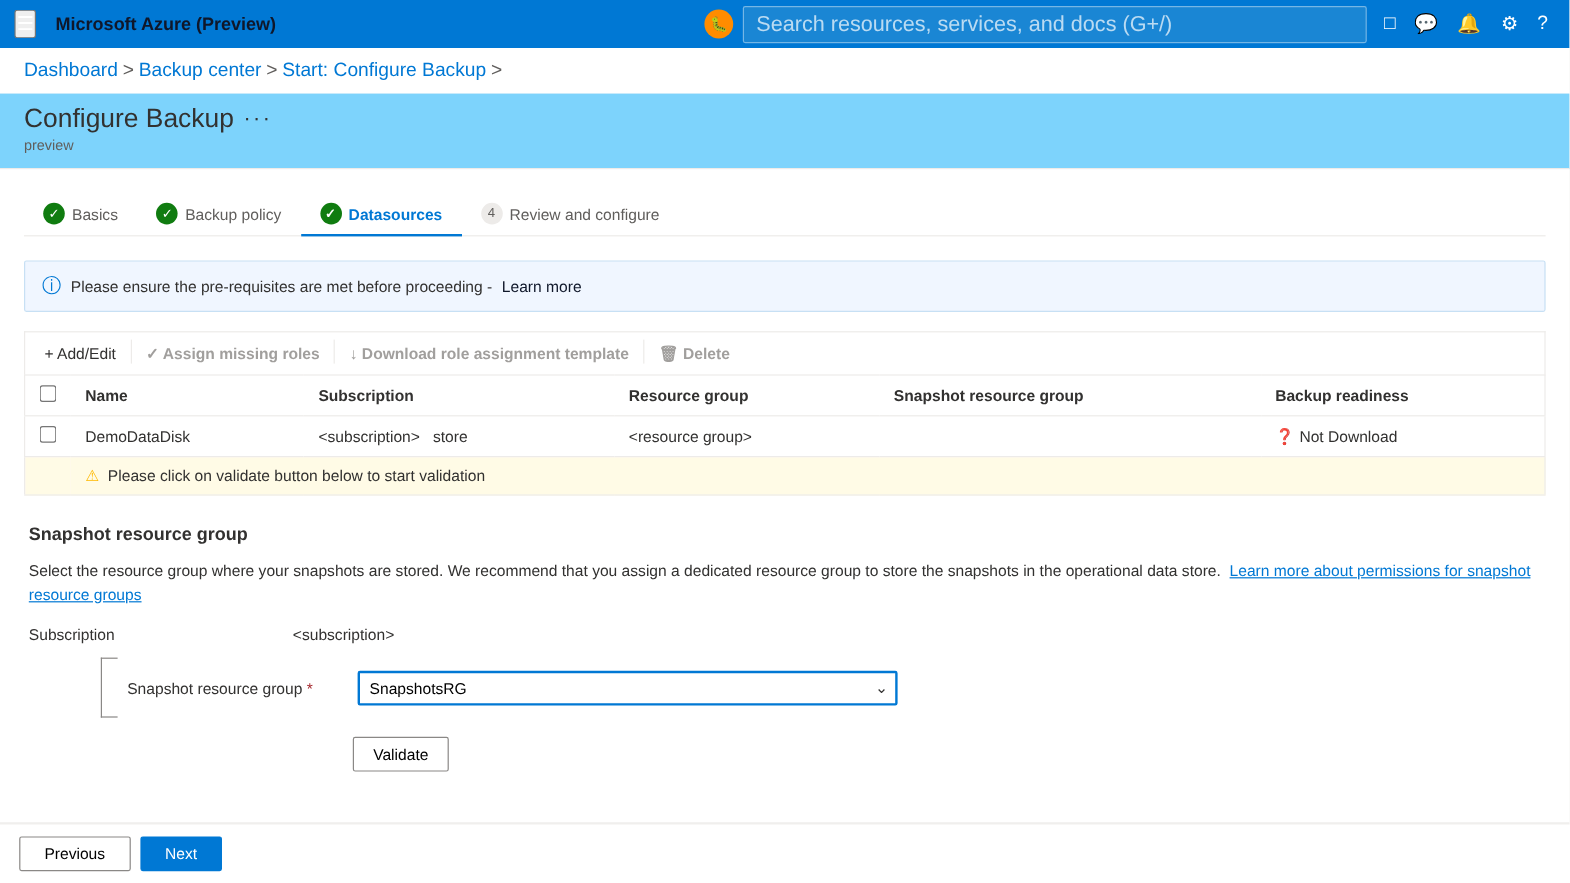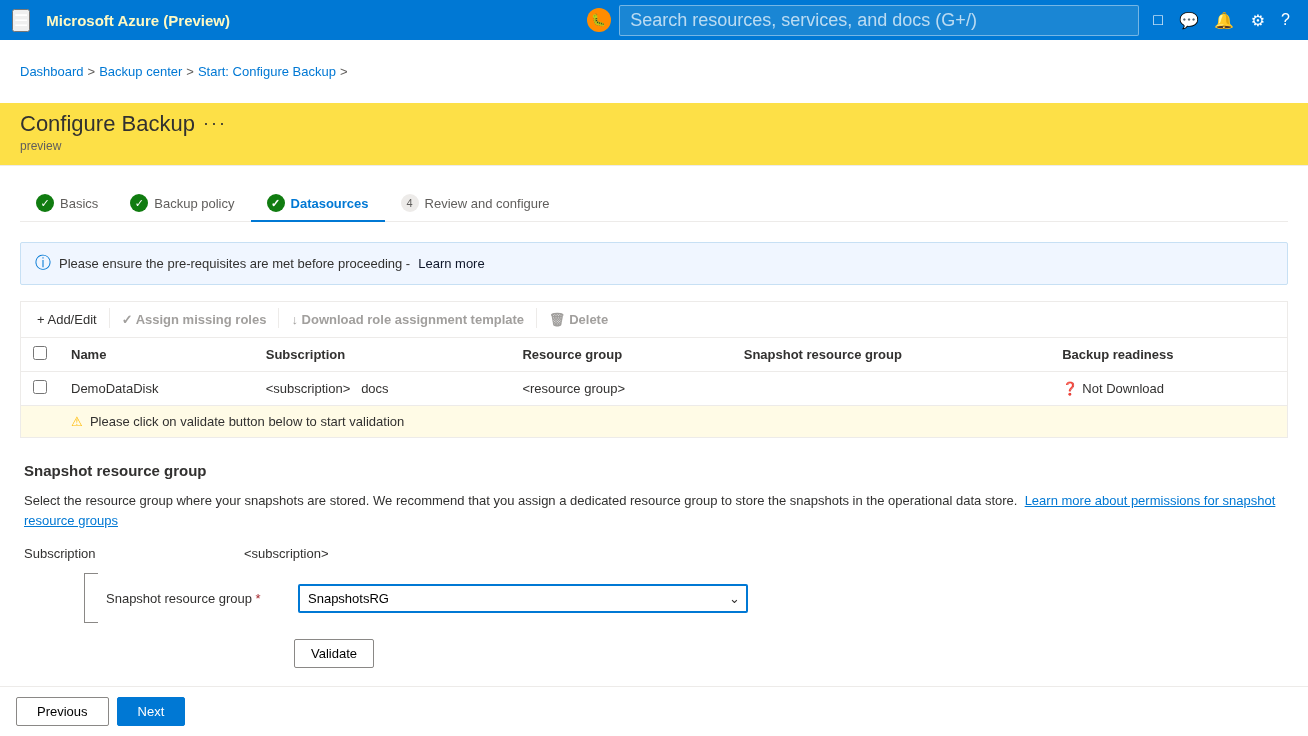--- a/index.html
+++ b/index.html
@@ -8,53 +8,53 @@
     
     .top-nav {
       background: #0078d4;
       height: 40px;
       display: flex;
       align-items: center;
       padding: 0 12px;
       gap: 8px;
     }
     .hamburger { color: white; font-size: 16px; cursor: pointer; margin-right: 8px; }
-    .nav-title { color: #fef9c3; font-weight: 600; font-size: 15px; flex: 1; }
+    .nav-title { color: #0f172a; font-weight: 600; font-size: 15px; flex: 1; }
     .nav-bug { background: #ff8c00; color: white; border-radius: 50%; width: 24px; height: 24px; display: flex; align-items: center; justify-content: center; font-size: 12px; }
     .search-bar {
       background: #1a86d4;
       border: 1px solid rgba(255,255,255,0.4);
       border-radius: 2px;
       color: rgba(255,255,255,0.85);
       padding: 4px 10px;
       font-size: 18px;
       width: 520px;
       outline: none;
     }
     .search-bar::placeholder { color: rgba(255,255,255,0.7); }
     .nav-icons { display: flex; gap: 4px; align-items: center; }
     .nav-icon-btn { background: none; border: none; color: white; font-size: 16px; cursor: pointer; padding: 4px 6px; }
 
     
     .breadcrumb {
       background: white;
-      padding: 24px 20px;
-      font-size: 13px;
+      padding: 10px 20px;
+      font-size: 16px;
       color: #0078d4;
       display: flex;
       align-items: center;
       gap: 4px;
     }
     .breadcrumb span { color: #323130; }
     .breadcrumb a { color: #0078d4; text-decoration: none; }
     .breadcrumb .sep { color: #605e5c; }
 
     
     .page-header {
-      background: #fde047;
+      background: #7dd3fc;
       padding: 8px 20px 12px;
       border-bottom: 1px solid #edebe9;
       display: flex;
       align-items: flex-start;
       gap: 8px;
     }
     .page-title { font-size: 22px; font-weight: 300; color: #323130; }
     .page-subtitle { font-size: 12px; color: #605e5c; margin-top: 2px; }
     .more-btn { background: none; border: none; font-size: 18px; cursor: pointer; color: #323130; margin-top: 2px; letter-spacing: 2px; }
 
@@ -268,21 +268,21 @@
         <th>Snapshot resource group</th>
         <th>Backup readiness</th>
       </tr>
     </thead>
     <tbody>
       <tr>
         <td><input type="checkbox" class="checkbox" style=""></td>
         <td>DemoDataDisk</td>
         <td>
           <span>&lt;subscription&gt;</span>
-          &nbsp;&nbsp;<span>docs</span>
+          &nbsp;&nbsp;<span>store</span>
         </td>
         <td>&lt;resource group&gt;</td>
         <td></td>
         <td>
           <div class="not-verified">
             <span class="question-icon">❓</span>
             <span>Not Download</span>
           </div>
         </td>
       </tr>

